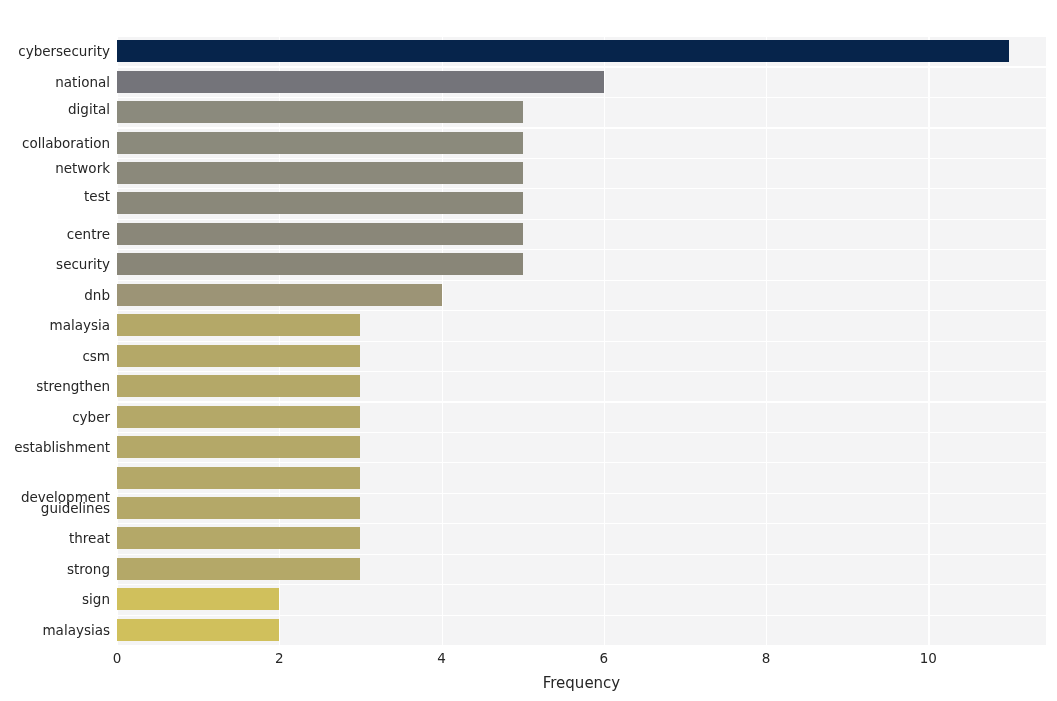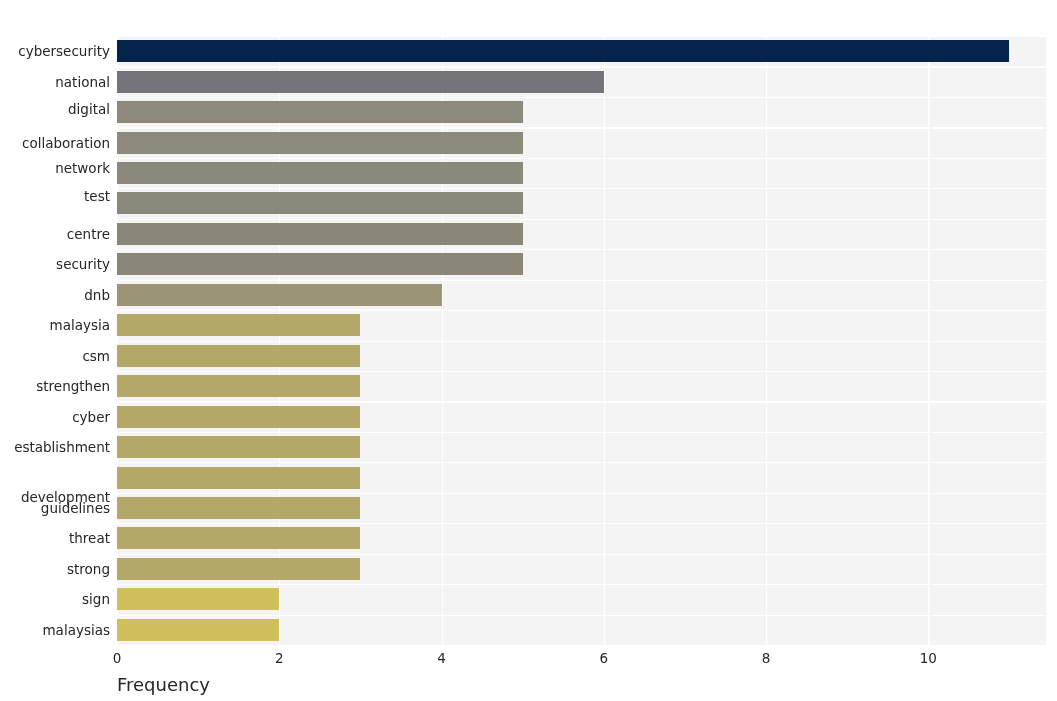--- a/index.html
+++ b/index.html
@@ -114,22 +114,22 @@
     color: #262626;
     transform: translateX(-50%);
     white-space: nowrap;
   }
 
   #x-axis-label {
     position: absolute;
     left: 117px;
     top: 674px;
     width: 929px;
-    text-align: left;
-    font-size: 18px;
+    text-align: center;
+    font-size: 15px;
     color: #262626;
   }
 </style>
 </head>
 <body>
 
 <div id="figure">
 
 
   <div id="plot-area">

